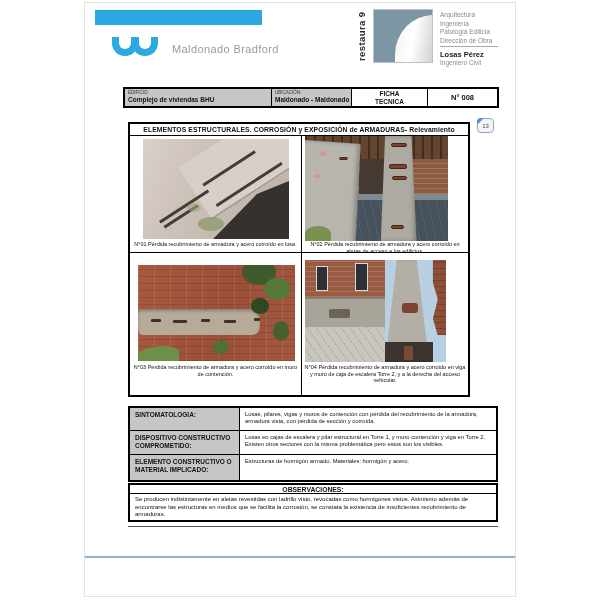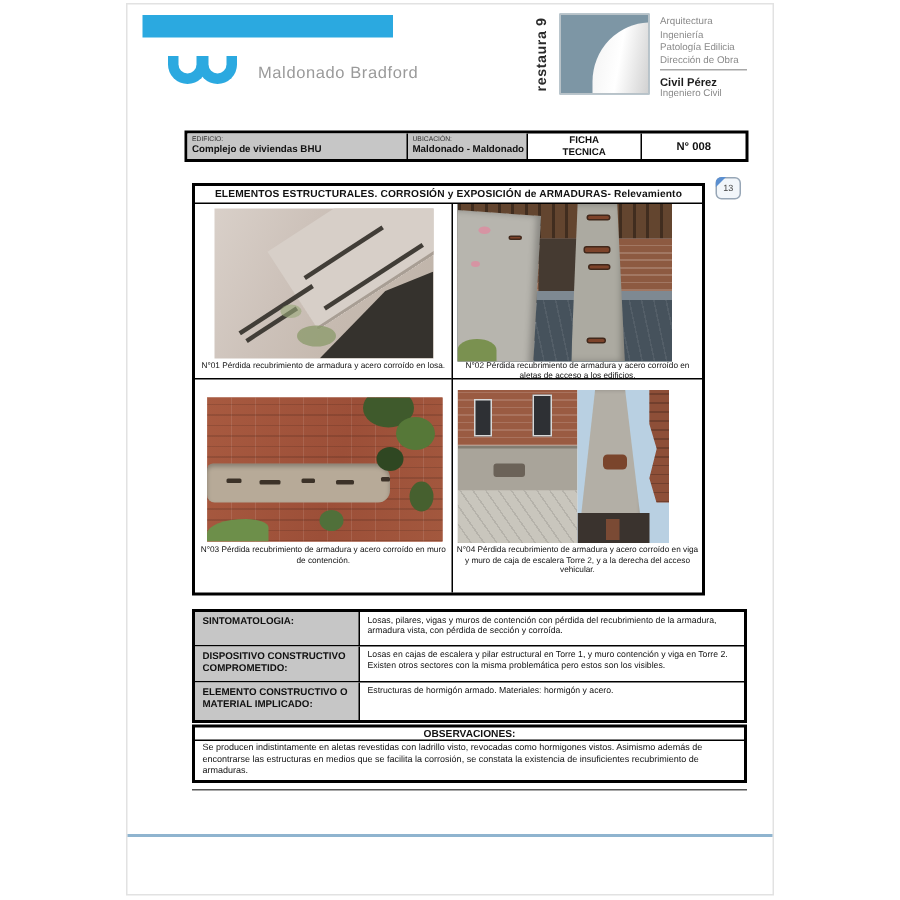--- a/index.html
+++ b/index.html
@@ -160,21 +160,21 @@
 <div class="abs r9box">
   <div class="r9curve"></div>
 </div>
 <div class="abs services">
   <div>Arquitectura</div>
   <div>Ingeniería</div>
   <div>Patología Edilicia</div>
   <div>Dirección de Obra</div>
 </div>
 <div class="abs svcline"></div>
-<div class="abs person">Civil Pérez</div>
+<div class="abs person">Losas Pérez</div>
 <div class="abs ptitle">Ingeniero Civil</div>
 
 <div class="abs infobar">
   <div class="c c1">
     <div class="tinylabel">EDIFICIO:</div>
     <div class="cellval">Complejo de viviendas BHU</div>
   </div>
   <div class="c c2">
     <div class="tinylabel">UBICACIÓN:</div>
     <div class="cellval">Maldonado - Maldonado</div>

